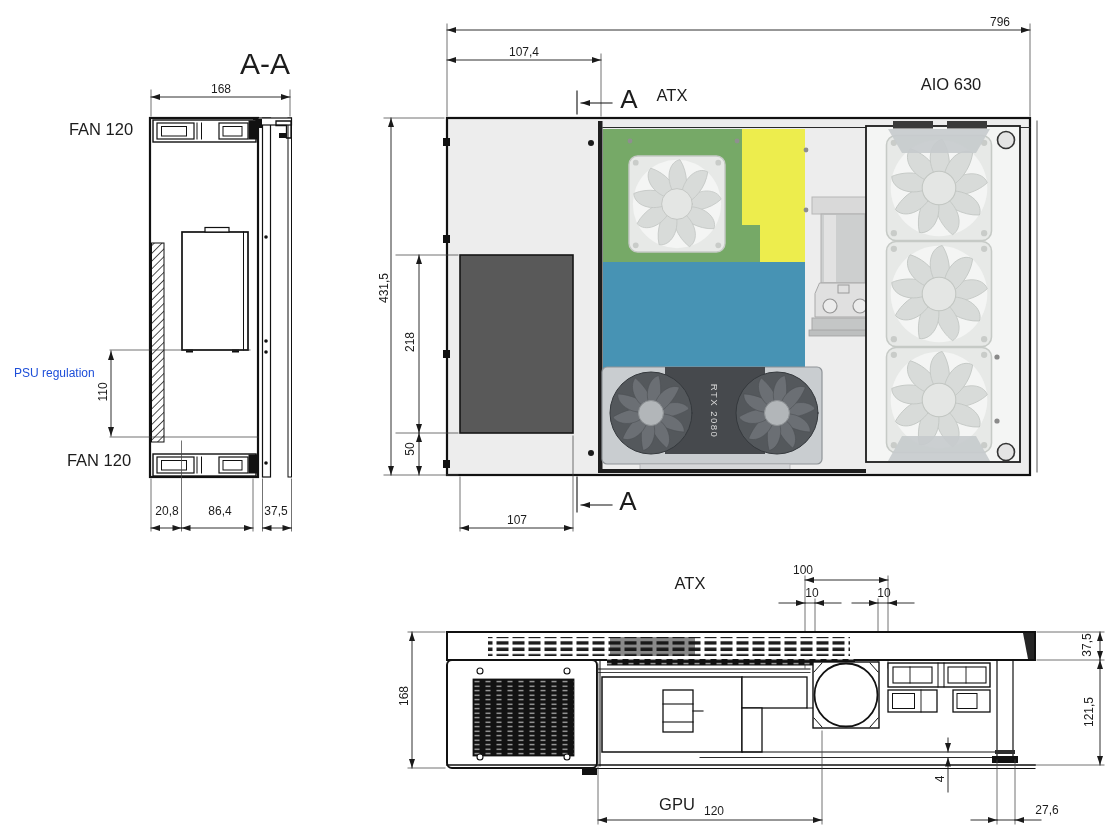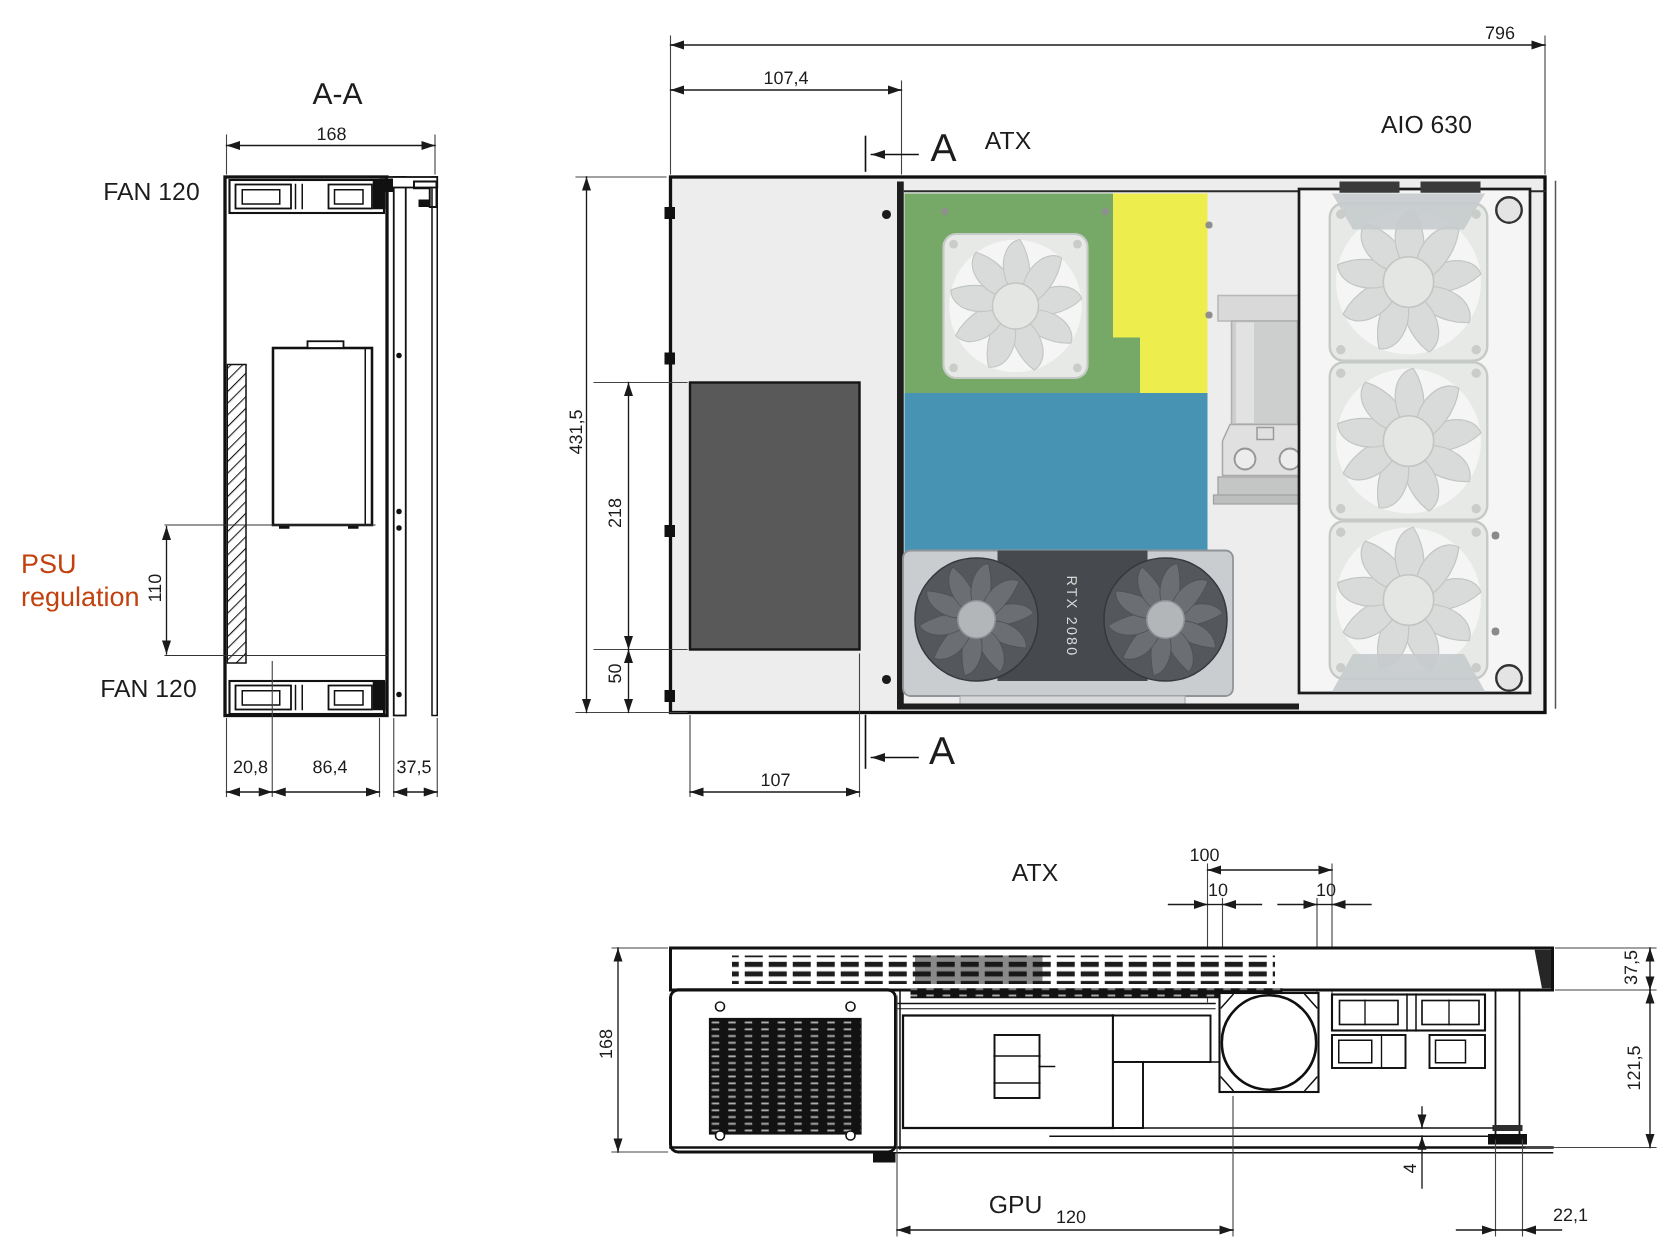--- a/index.html
+++ b/index.html
@@ -4,23 +4,23 @@
 <style>
   html,body{margin:0;padding:0;background:#ffffff;}
   .stage{position:relative;width:1106px;height:835px;background:#fff;overflow:hidden;
          font-family:"Liberation Sans", sans-serif;}
   .stage svg{position:absolute;left:0;top:0;}
   .lbl{position:absolute;transform:translate(-50%,-50%);white-space:nowrap;color:#1c1c1c;
        font-family:"Liberation Sans", sans-serif;font-size:12px;}
   .lbl.rot{transform:translate(-50%,-50%) rotate(-90deg);}
   .lbl.big{font-size:16.5px;}
   .lbl.marker{font-size:26px;}
-  .lbl.title{font-size:20px;}
-  .psu-lbl{position:absolute;left:14px;top:366px;width:115px;font-size:18px;line-height:1.22;
-           color:#c2410c;transform:none;}
+  .lbl.title{font-size:30px;margin-left:40px;}
+  .psu-lbl{position:absolute;left:14px;top:366px;width:115px;font-size:12px;line-height:1.22;
+           color:#1d4ed8;transform:none;}
   .gpu-txt{position:absolute;left:714px;top:411px;transform:translate(-50%,-50%) rotate(90deg);
            color:#d9d9d9;font-size:9.5px;letter-spacing:1.5px;white-space:nowrap;}
 </style>
 </head>
 <body>
 
 <div class="stage">
 
 <svg width="1106" height="835" viewBox="0 0 1106 835">
   <defs>
@@ -339,17 +339,17 @@
 <span class="gpu-txt">RTX 2080</span>
 
 <span class="lbl big" style="left:690px;top:583px">ATX</span>
 <span class="lbl" style="left:803px;top:570px">100</span>
 <span class="lbl" style="left:812px;top:593px">10</span>
 <span class="lbl" style="left:884px;top:593px">10</span>
 <span class="lbl rot" style="left:404px;top:696px">168</span>
 <span class="lbl rot" style="left:1087px;top:645px">37,5</span>
 <span class="lbl rot" style="left:1089px;top:712px">121,5</span>
 <span class="lbl rot" style="left:940px;top:779px">4</span>
-<span class="lbl" style="left:1047px;top:810px">22,1</span>
+<span class="lbl" style="left:1047px;top:810px">27,6</span>
 <span class="lbl big" style="left:677px;top:804px">GPU</span>
 <span class="lbl" style="left:714px;top:811px">120</span>
 
 </div>
 
 </body></html>

